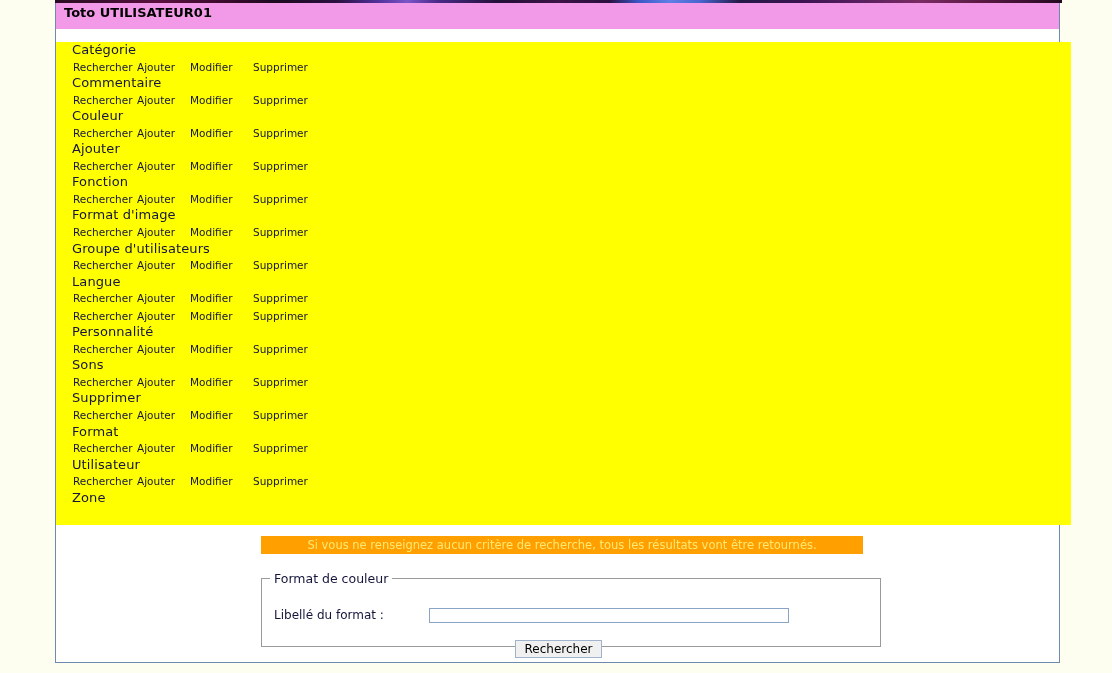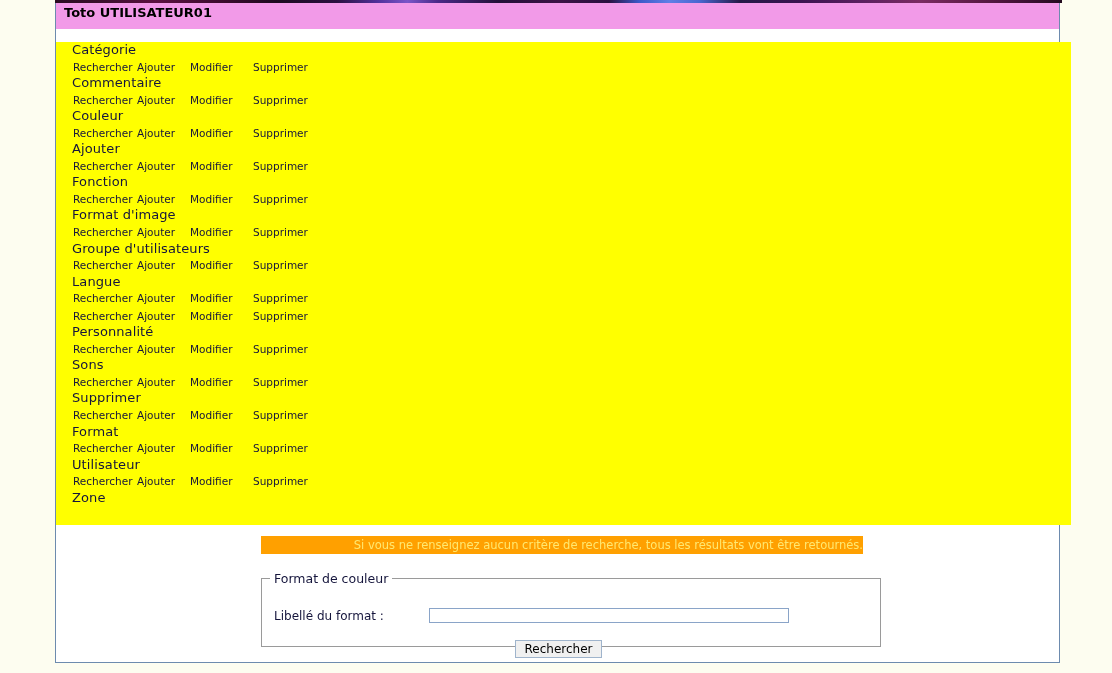--- a/index.html
+++ b/index.html
@@ -114,21 +114,21 @@
     background: #ffffff;
   }
 
   #info-banner {
     position: absolute;
     left: 205px;
     top: 11px;
     width: 602px;
     height: 18px;
     background: #ffa000;
-    text-align: right;
+    text-align: center;
     line-height: 18px;
     font-size: 11.5px;
     color: #ffe870;
     white-space: nowrap;
     overflow: hidden;
   }
 
   #search-fieldset {
     position: absolute;
     left: 205px;
@@ -146,21 +146,21 @@
     color: #15153c;
     padding: 0 4px;
     margin-left: 8px;
   }
   #form-row {
     position: absolute;
     left: 12px;
     top: 22px;
     width: 568px;
     display: flex;
-    align-items: center;
+    align-items: flex-start;
   }
   #field-label {
     font-size: 12px;
     color: #15153c;
     white-space: nowrap;
     width: 155px;
   }
   #format-input {
     width: 360px;
     height: 15px;

